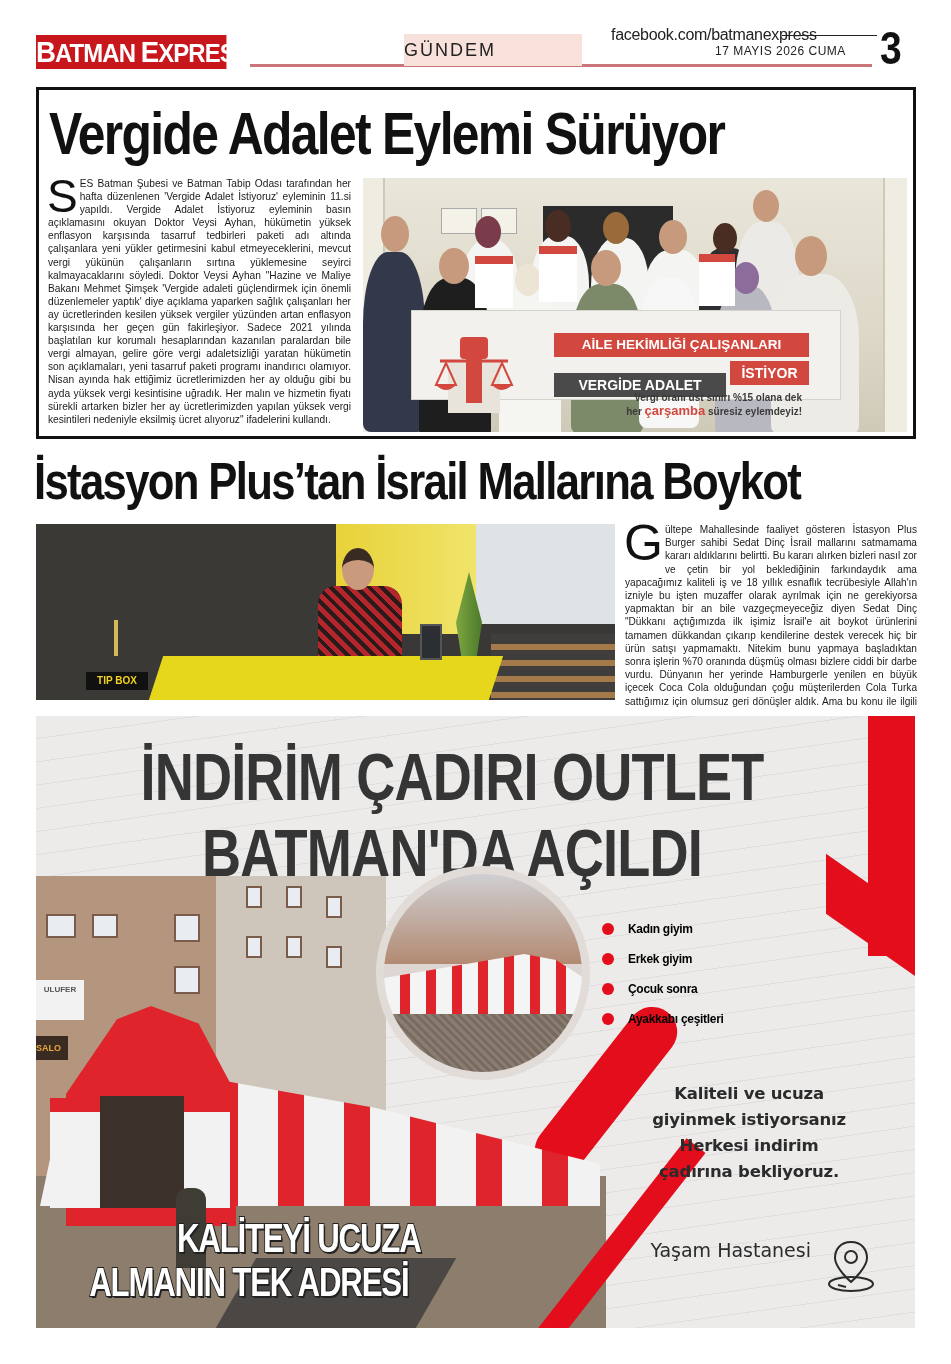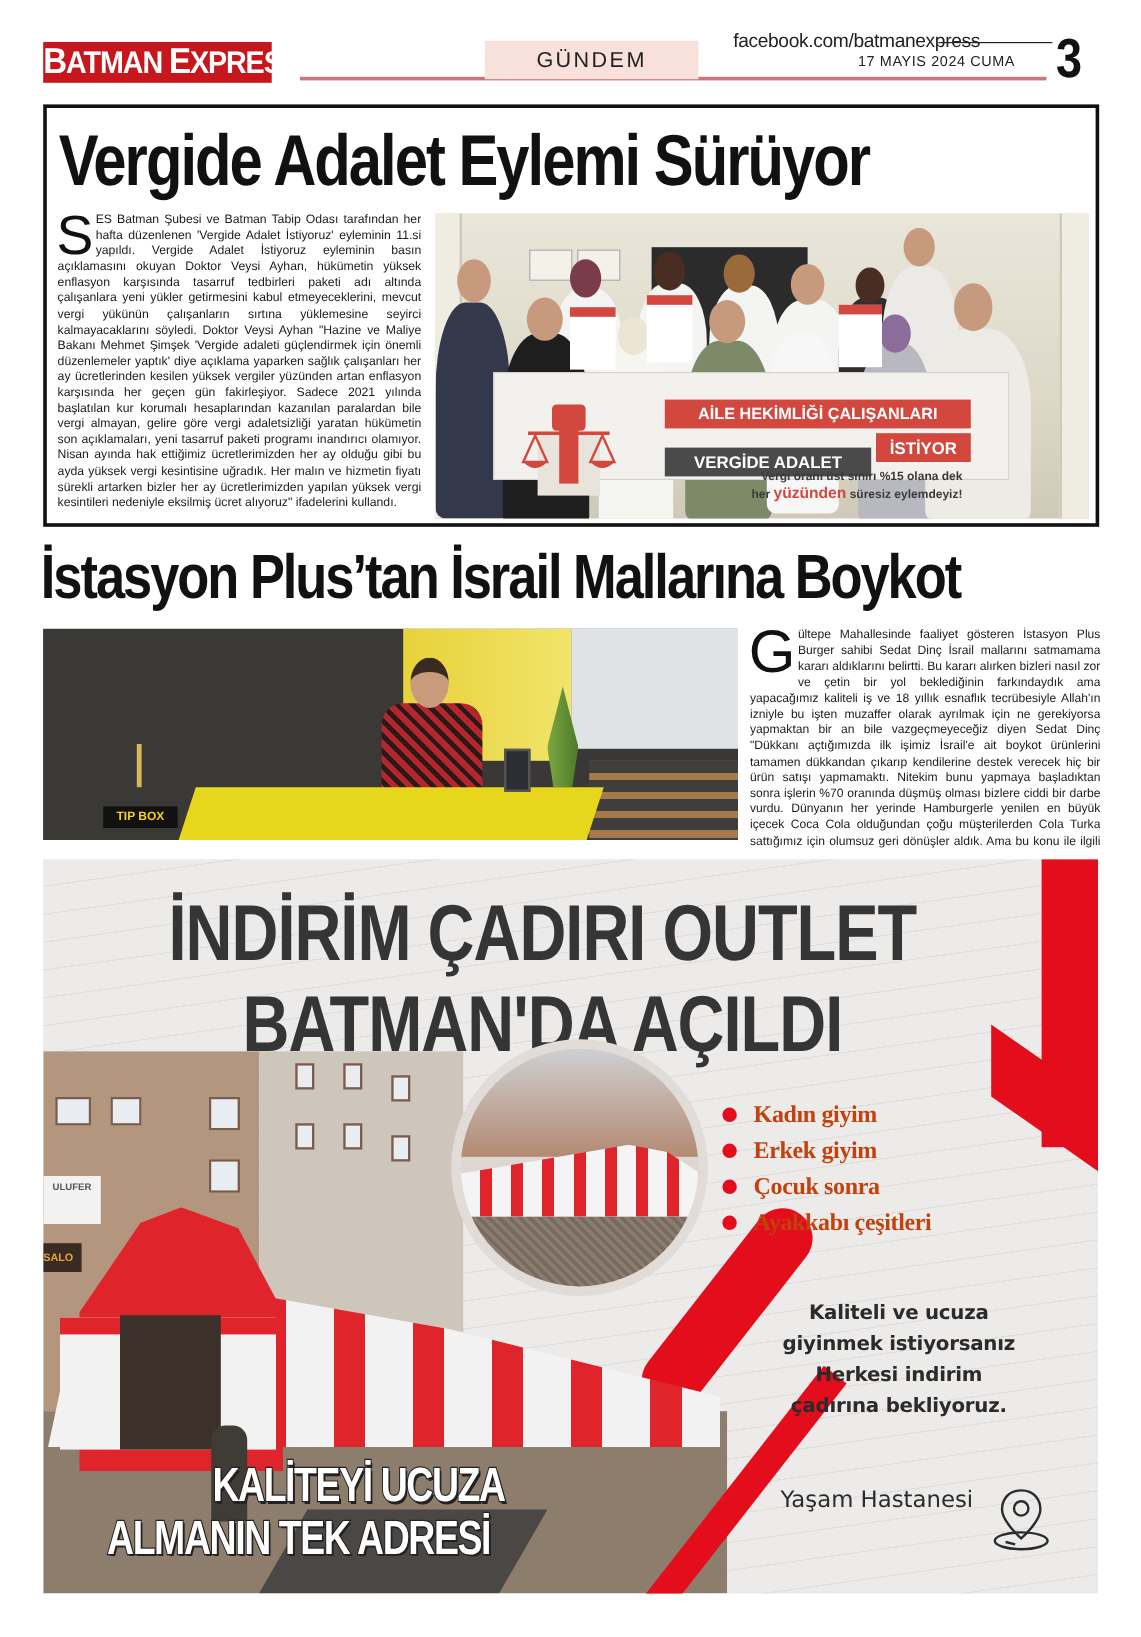--- a/index.html
+++ b/index.html
@@ -6,21 +6,21 @@
   html, body { width: 951px; height: 1364px; background: #ffffff; overflow: hidden; }
   body { position: relative; font-family: "Liberation Sans", sans-serif; color: #111; }
 
   
   .logo { position: absolute; left: 36px; top: 35px; width: 207px; height: 34px; background: #c8161d;
           color: #fff; font-family: "Liberation Sans", sans-serif; font-weight: 700; font-size: 26px;
           line-height: 34px; text-align: center; letter-spacing: -1px; transform: scaleX(0.92); transform-origin: left; white-space: nowrap; }
   .logo .big { font-size: 30px; }
   .header-rule { position: absolute; left: 250px; top: 64px; width: 622px; height: 3px; background: #c9757a; }
   .section-tag { position: absolute; left: 404px; top: 34px; width: 178px; height: 32px; background: #f8e1da;
-                 text-align: center; font-size: 18px; letter-spacing: 2px; line-height: 32px; color: #222; }
+                 font-size: 18px; letter-spacing: 2px; line-height: 32px; color: #222; }
   .fb { position: absolute; left: 611px; top: 26px; font-size: 16px; color: #222; letter-spacing: -0.3px; }
   .fb-rule { position: absolute; left: 782px; top: 35px; width: 95px; height: 1px; background: #222; }
   .date { position: absolute; left: 715px; top: 44px; font-size: 12px; color: #222; letter-spacing: 0.5px; }
   .page-num { position: absolute; left: 880px; top: 22px; font-size: 46px; font-weight: 700; line-height: 52px; color: #111; transform: scaleX(0.85); transform-origin: left; }
 
   
   .art1 { position: absolute; left: 36px; top: 87px; width: 880px; height: 352px; border: 3px solid #111; }
   .headline { font-family: "Liberation Sans", sans-serif; font-weight: 700; color: #111; white-space: nowrap; letter-spacing: -2px; }
   .art1 .headline { position: absolute; left: 10px; top: 6px; font-size: 60px; line-height: 76px; transform: scaleX(0.83); transform-origin: left; }
   .body-text { font-size: 10.2px; line-height: 13.1px; color: #1a1a1a; text-align: justify; hyphens: auto; }
@@ -65,37 +65,37 @@
   .ad-circle { position: absolute; left: 340px; top: 150px; width: 214px; height: 214px; border-radius: 50%; background: #ddd6d2; overflow: hidden; border: 8px solid #e2dcd8; }
   .diag-red { position: absolute; left: 450px; top: 520px; width: 260px; height: 24px; background: #e30d1b; transform: rotate(-52deg); }
   .diag-red2 { position: absolute; left: 470px; top: 350px; width: 200px; height: 50px; background: #e30d1b; border-radius: 30px; transform: rotate(-52deg); }
 
   .ad-tagline { position: absolute; left: 10px; width: 520px; text-align: center; font-family: "Liberation Sans", sans-serif; font-weight: 700; font-size: 40px; line-height: 44px; color: #fff; letter-spacing: -1.5px;
                 -webkit-text-stroke: 2px #222; paint-order: stroke fill; text-shadow: 2px 2px 0 #222; transform: scaleX(0.78); transform-origin: left; white-space: nowrap; }
   .ad-tagline.k1 { top: 500px; left: 60px; }
   .ad-tagline.k2 { top: 544px; left: 10px; }
 
   .ad-list { position: absolute; left: 566px; top: 198px; }
-  .ad-list li { list-style: none; position: relative; padding-left: 26px; font-family: Liberation Serif, serif; font-weight: 700; font-size: 20px; line-height: 30px; color: #c2410c; white-space: nowrap; letter-spacing: -0.3px; }
+  .ad-list li { list-style: none; position: relative; padding-left: 26px; font-family: Liberation Sans, sans-serif; font-weight: 700; font-size: 12px; line-height: 30px; color: #000000; white-space: nowrap; letter-spacing: -0.3px; }
   .ad-list li .dot { position: absolute; left: 0; top: 9px; width: 12px; height: 12px; border-radius: 50%; background: #e30d1b; }
   .ad-promo { position: absolute; left: 588px; top: 365px; width: 250px; text-align: center; font-family: "DejaVu Sans", sans-serif; font-weight: 700; font-size: 16.5px; line-height: 26px; color: #2b2b2b; letter-spacing: -0.2px; }
   .ad-addr { position: absolute; left: 565px; top: 520px; width: 210px; text-align: right; font-family: "DejaVu Sans", sans-serif; font-size: 19px; line-height: 28px; color: #2b2b2b; white-space: nowrap; }
   .ad-pin { position: absolute; left: 790px; top: 522px; width: 50px; height: 56px; }
 </style>
 </head>
 <body>
 
 <div class="logo">
   <span class="big">B</span><span>ATMAN </span><span class="big">E</span><span>XPRESS</span>
 </div>
 <div class="header-rule"></div>
 <div class="section-tag">GÜNDEM</div>
 <div class="fb">facebook.com/batmanexpress</div>
 <div class="fb-rule"></div>
-<div class="date">17 MAYIS 2024 CUMA</div>
+<div class="date">17 MAYIS 2026 CUMA</div>
 <div class="page-num">3</div>
 
 <div class="art1">
   <div class="headline">Vergide Adalet Eylemi Sürüyor</div>
   <div class="body-text">
     <span class="dropcap">S</span><span>ES Batman Şubesi ve Batman Tabip Odası tarafından her hafta düzenlenen 'Vergide Adalet İstiyoruz' eyleminin 11.si yapıldı. Vergide Adalet İstiyoruz eyleminin basın açıklamasını okuyan Doktor Veysi Ayhan, hükümetin yüksek enflasyon karşısında tasarruf tedbirleri paketi adı altında çalışanlara yeni yükler getirmesini kabul etmeyeceklerini, mevcut vergi yükünün çalışanların sırtına yüklemesine seyirci kalmayacaklarını söyledi.  Doktor Veysi Ayhan "Hazine ve Maliye Bakanı Mehmet Şimşek 'Vergide adaleti güçlendirmek için önemli düzenlemeler yaptık' diye açıklama yaparken sağlık çalışanları her ay ücretlerinden kesilen yüksek vergiler yüzünden artan enflasyon karşısında her geçen gün fakirleşiyor. Sadece 2021 yılında başlatılan kur korumalı hesaplarından kazanılan paralardan bile vergi almayan, gelire göre vergi adaletsizliği yaratan hükümetin son açıklamaları, yeni tasarruf paketi programı inandırıcı olamıyor. Nisan ayında hak ettiğimiz ücretlerimizden her ay olduğu gibi bu ayda yüksek vergi kesintisine uğradık. Her malın ve hizmetin fiyatı sürekli artarken bizler her ay ücretlerimizden yapılan yüksek vergi kesintileri nedeniyle eksilmiş ücret alıyoruz" ifadelerini kullandı.</span>
   </div>
   <div class="photo1">
     <div class="wall"></div>
     <div style="position:absolute;left:0;top:0;width:22px;height:254px;background:#efece2;border-right:2px solid #cfcab8;"></div>
@@ -144,21 +144,21 @@
         <path d="M2 54 L12 32 L22 54 Z" fill="none" stroke="#d2483f" stroke-width="2"></path>
         <path d="M2 54 Q12 64 22 54" fill="#d2483f"></path>
         <path d="M58 54 L68 32 L78 54 Z" fill="none" stroke="#d2483f" stroke-width="2"></path>
         <path d="M58 54 Q68 64 78 54" fill="#d2483f"></path>
       </svg>
       <div class="l1">AİLE HEKİMLİĞİ ÇALIŞANLARI</div>
       <div class="l2">VERGİDE ADALET</div>
       <div class="l3">İSTİYOR</div>
       <div class="l4">
         <div>Vergi oranı üst sınırı %15 olana dek</div>
-        <div><span>her </span><span class="red">yüzünden</span><span> süresiz eylemdeyiz!</span></div>
+        <div><span>her </span><span class="red">çarşamba</span><span> süresiz eylemdeyiz!</span></div>
       </div>
     </div>
   </div>
 </div>
 
 <div class="art2">
   <div class="headline">İstasyon Plus’tan İsrail Mallarına Boykot</div>
   <div class="photo2">
     <div style="position:absolute;left:0;top:0;width:300px;height:176px;background:#3b3936;"></div>
     <div style="position:absolute;left:300px;top:0;width:140px;height:110px;background:linear-gradient(90deg,#e8d23a,#f0e46a);"></div>

